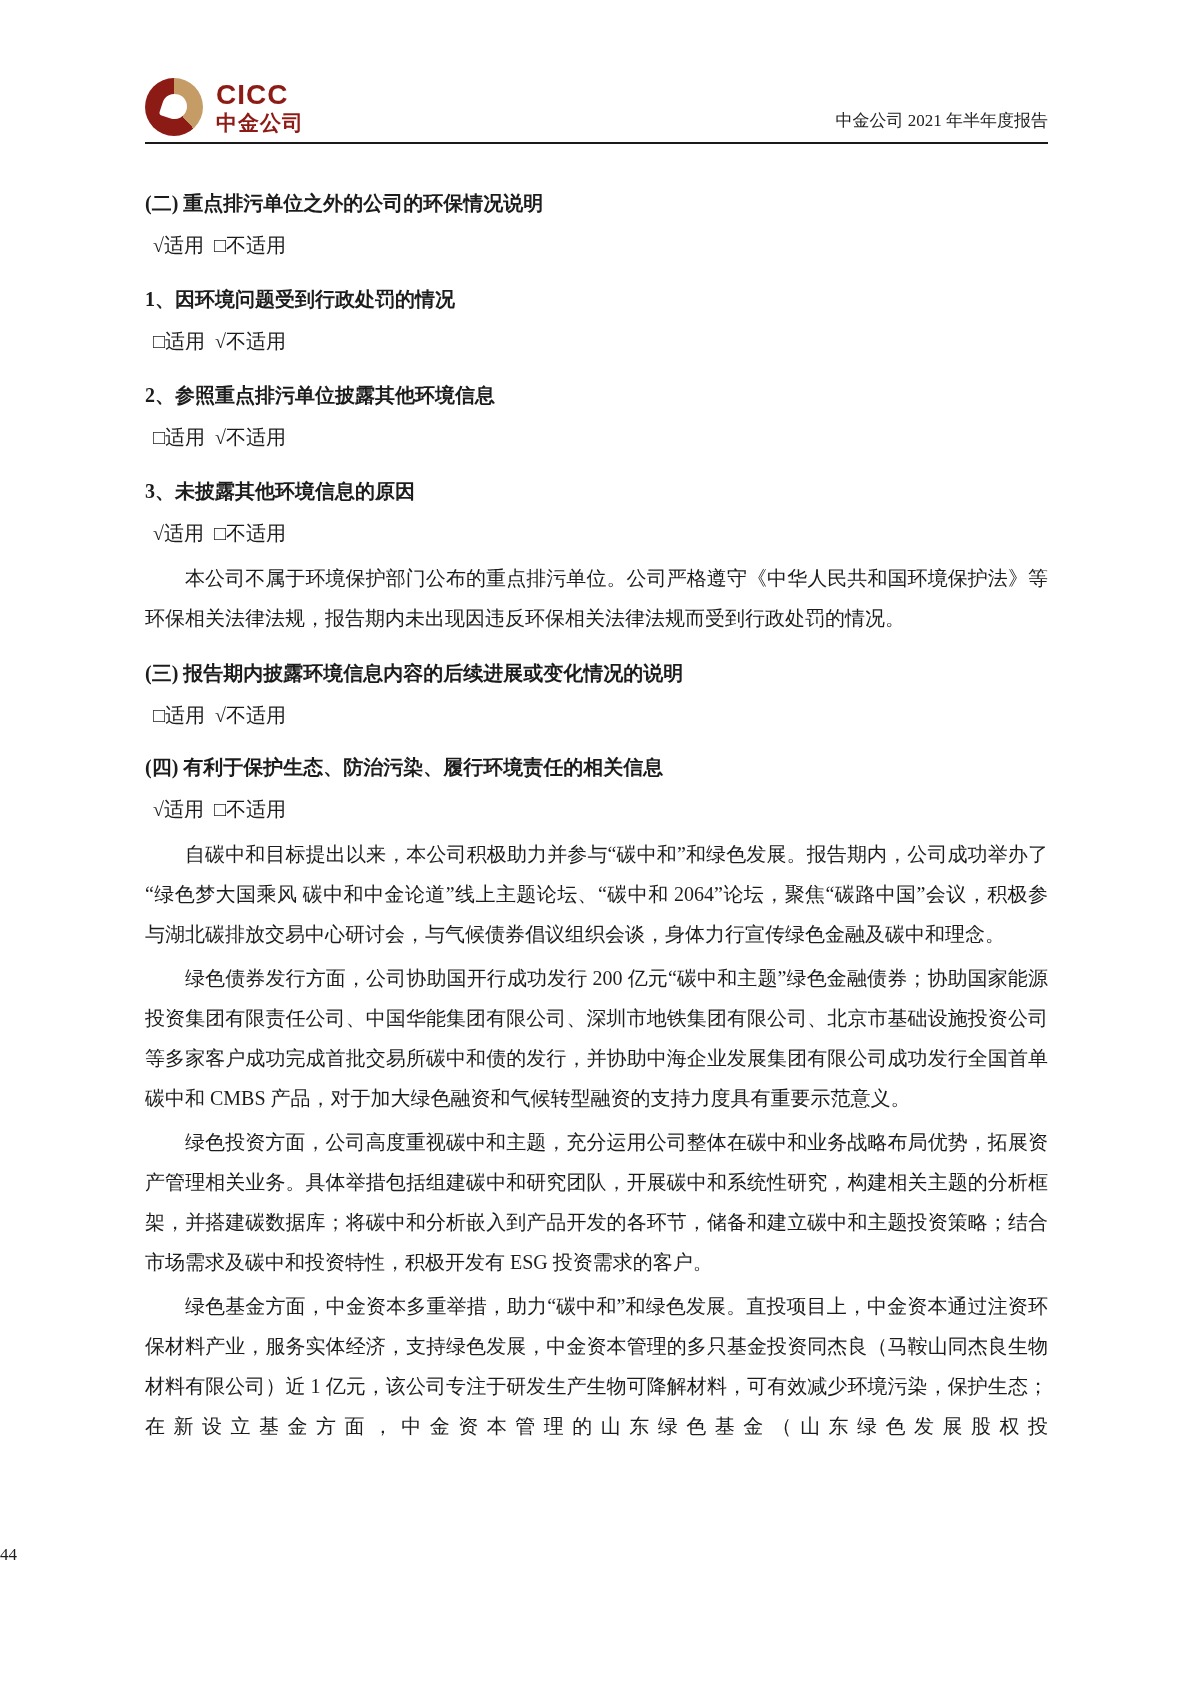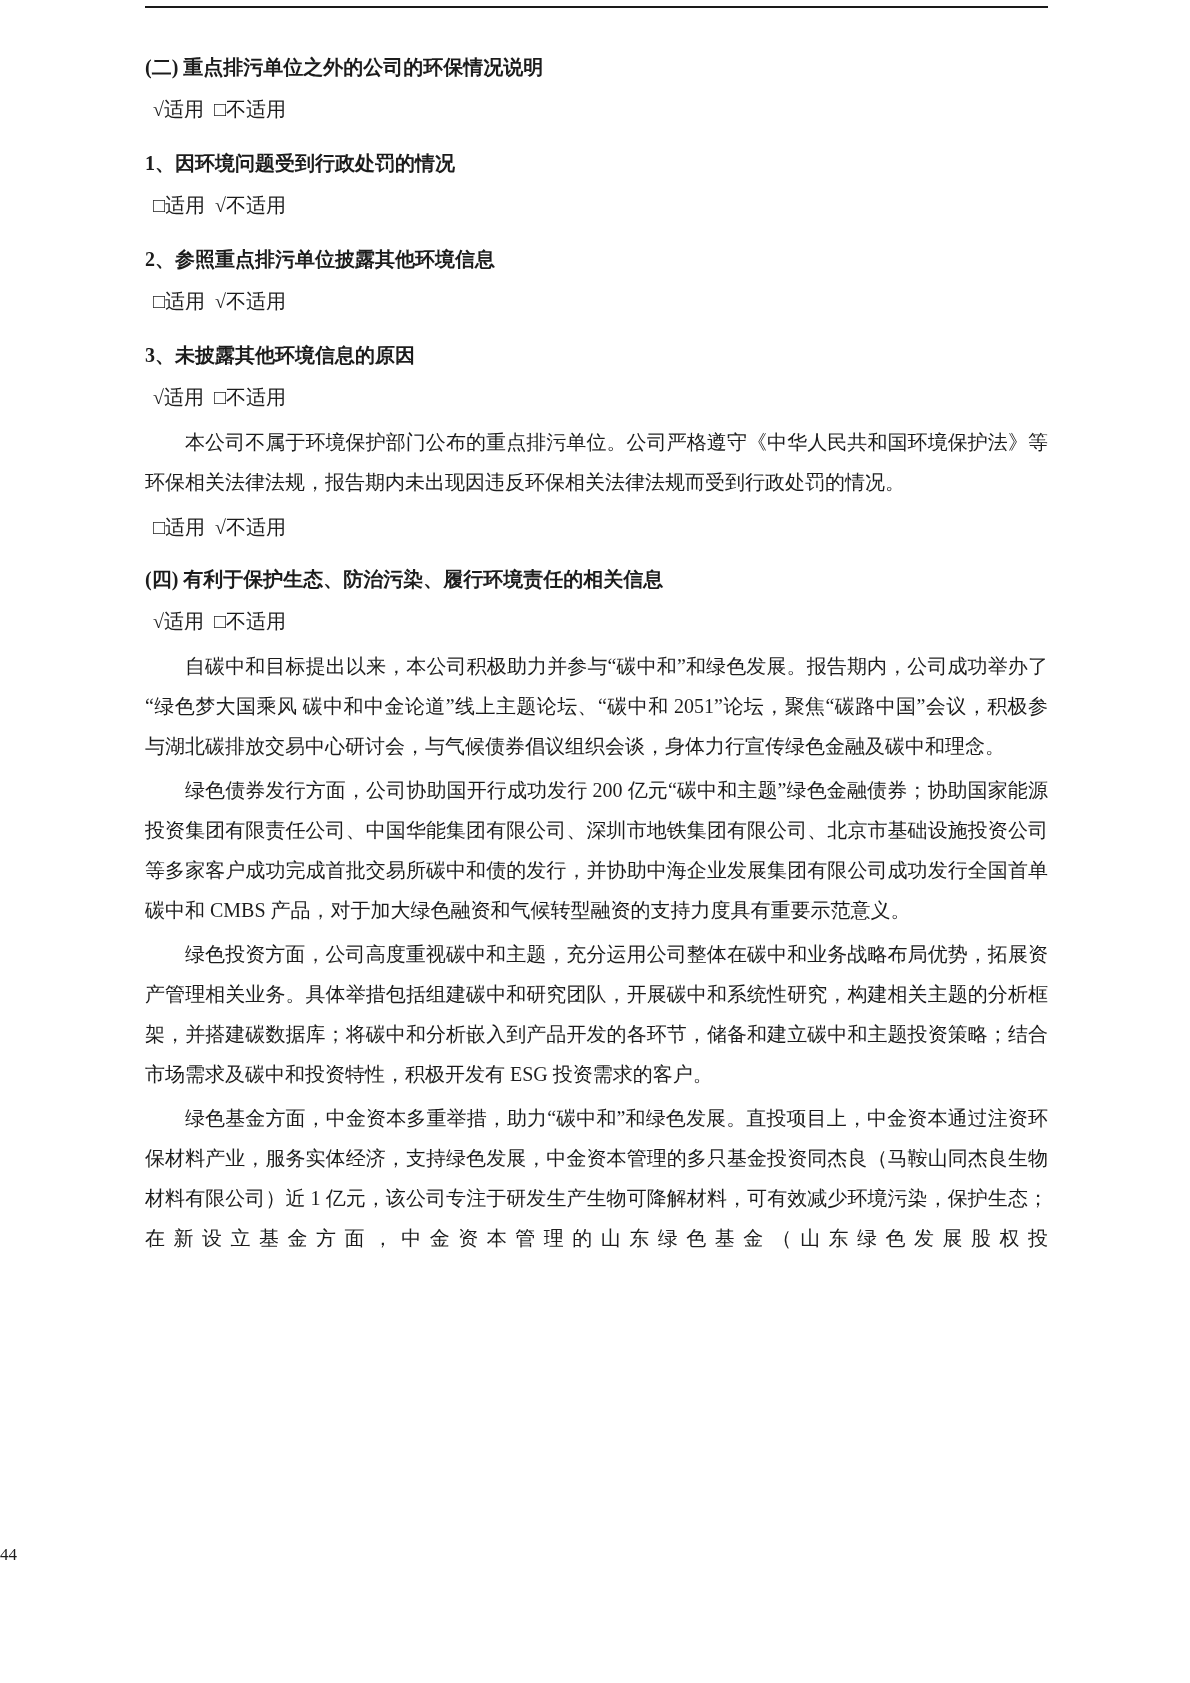--- a/index.html
+++ b/index.html
@@ -119,42 +119,53 @@
     font-size: 17px;
     color: #1c1c1c;
   }
 </style>
 </head>
 <body>
 
 <div class="page">
   <div class="inner">
 
+    <header class="header-row">
+      <div class="logo">
+        <div class="logo-mark"></div>
+        <div class="logo-text">
+          <div class="logo-en">CICC</div>
+          <div class="logo-zh">中金公司</div>
+        </div>
+      </div>
+      <div class="report-title">中金公司 2021 年半年度报告</div>
+    </header>
     <hr class="header-rule">
 
     <main>
 
       <h3 class="sec-heading first">(二) 重点排污单位之外的公司的环保情况说明</h3>
       <p class="applicability">√适用  □不适用</p>
 
       <h3 class="sec-heading">1、因环境问题受到行政处罚的情况</h3>
       <p class="applicability">□适用  √不适用</p>
 
       <h3 class="sec-heading">2、参照重点排污单位披露其他环境信息</h3>
       <p class="applicability">□适用  √不适用</p>
 
       <h3 class="sec-heading">3、未披露其他环境信息的原因</h3>
       <p class="applicability">√适用  □不适用</p>
       <p class="body-para">本公司不属于环境保护部门公布的重点排污单位。公司严格遵守《中华人民共和国环境保护法》等环保相关法律法规，报告期内未出现因违反环保相关法律法规而受到行政处罚的情况。</p>
 
+      <h3 class="sec-heading after-para">(三) 报告期内披露环境信息内容的后续进展或变化情况的说明</h3>
       <p class="applicability">□适用  √不适用</p>
 
       <h3 class="sec-heading after-para">(四) 有利于保护生态、防治污染、履行环境责任的相关信息</h3>
       <p class="applicability">√适用  □不适用</p>
-      <p class="body-para">自碳中和目标提出以来，本公司积极助力并参与“碳中和”和绿色发展。报告期内，公司成功举办了“绿色梦大国乘风 碳中和中金论道”线上主题论坛、“碳中和 2051”论坛，聚焦“碳路中国”会议，积极参与湖北碳排放交易中心研讨会，与气候债券倡议组织会谈，身体力行宣传绿色金融及碳中和理念。</p>
+      <p class="body-para">自碳中和目标提出以来，本公司积极助力并参与“碳中和”和绿色发展。报告期内，公司成功举办了“绿色梦大国乘风 碳中和中金论道”线上主题论坛、“碳中和 2064”论坛，聚焦“碳路中国”会议，积极参与湖北碳排放交易中心研讨会，与气候债券倡议组织会谈，身体力行宣传绿色金融及碳中和理念。</p>
       <p class="body-para">绿色债券发行方面，公司协助国开行成功发行 200 亿元“碳中和主题”绿色金融债券；协助国家能源投资集团有限责任公司、中国华能集团有限公司、深圳市地铁集团有限公司、北京市基础设施投资公司等多家客户成功完成首批交易所碳中和债的发行，并协助中海企业发展集团有限公司成功发行全国首单碳中和 CMBS 产品，对于加大绿色融资和气候转型融资的支持力度具有重要示范意义。</p>
       <p class="body-para">绿色投资方面，公司高度重视碳中和主题，充分运用公司整体在碳中和业务战略布局优势，拓展资产管理相关业务。具体举措包括组建碳中和研究团队，开展碳中和系统性研究，构建相关主题的分析框架，并搭建碳数据库；将碳中和分析嵌入到产品开发的各环节，储备和建立碳中和主题投资策略；结合市场需求及碳中和投资特性，积极开发有 ESG 投资需求的客户。</p>
       <p class="body-para cutoff">绿色基金方面，中金资本多重举措，助力“碳中和”和绿色发展。直投项目上，中金资本通过注资环保材料产业，服务实体经济，支持绿色发展，中金资本管理的多只基金投资同杰良（马鞍山同杰良生物材料有限公司）近 1 亿元，该公司专注于研发生产生物可降解材料，可有效减少环境污染，保护生态；在新设立基金方面，中金资本管理的山东绿色基金（山东绿色发展股权投</p>
 
     </main>
   </div>
 
   <div class="page-number">44</div>
 </div>
 

